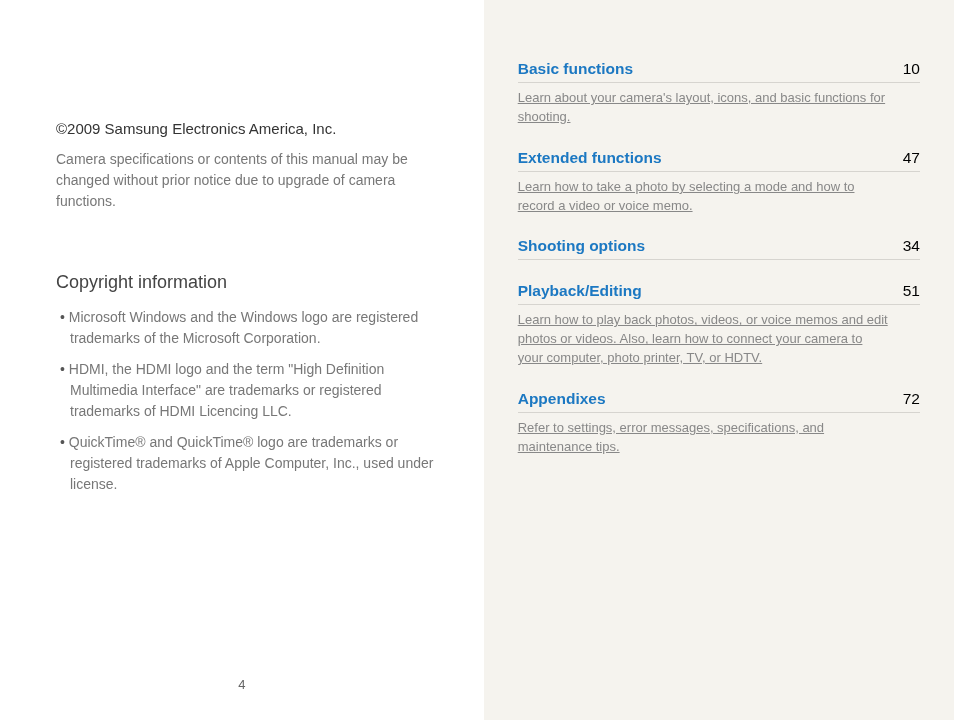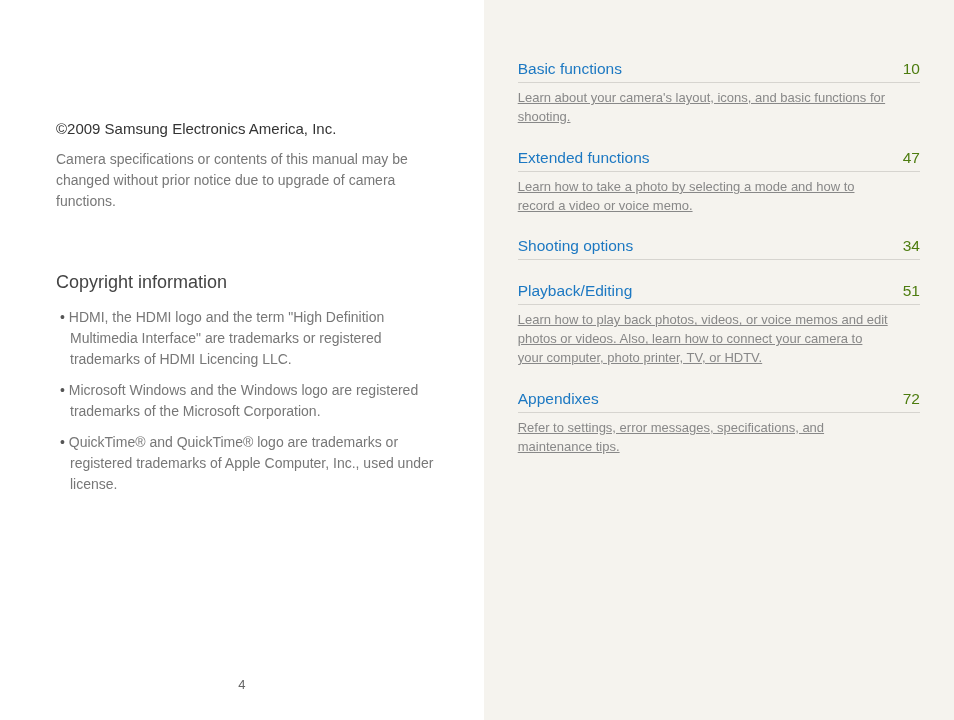--- a/index.html
+++ b/index.html
@@ -10,35 +10,35 @@
   .copyright-line { font-size: 15px; color: #333; margin-bottom: 12px; }
   .notice { font-size: 14px; line-height: 1.5; color: #777; margin-bottom: 60px; max-width: 380px; }
   .sub-heading { font-size: 18px; color: #444; margin-bottom: 14px; }
   .bullets { list-style: none; padding-left: 0; max-width: 390px; }
   .bullets li { font-size: 14px; color: #777; line-height: 1.5; padding-left: 14px; text-indent: -10px; margin-bottom: 10px; }
   .bullets li::before { content: "• "; color: #555; }
   .page-num { position: absolute; bottom: 28px; left: 50%; transform: translateX(-50%); font-size: 13px; color: #666; }
   .toc-title { font-size: 21px; color: #1c78c2; margin-bottom: 40px; font-weight: normal; }
   .toc-entry { margin-bottom: 22px; }
   .toc-head { display: flex; justify-content: space-between; align-items: baseline; border-bottom: 1px solid #d6d4cf; padding-bottom: 4px; margin-bottom: 6px; }
-  .toc-name { font-size: 15.5px; color: #1c78c2; }
-  .toc-page { font-size: 15.5px; color: #4d7c0f; }
+  .toc-name { font-size: 15.5px; color: #1c78c2; font-weight: bold; }
+  .toc-page { font-size: 15.5px; color: #000000; }
   .toc-desc { font-size: 13px; color: #888; line-height: 1.45; max-width: 370px; text-decoration: underline; }
 </style>
 </head>
 <body>
 
 <div class="page">
   <div class="left-col">
     <div class="copyright-line">©2009 Samsung Electronics America, Inc.</div>
     <div class="notice">Camera specifications or contents of this manual may be changed without prior notice due to upgrade of camera functions.</div>
     <div class="sub-heading">Copyright information</div>
     <ul class="bullets">
+      <li>Microsoft Windows and the Windows logo are registered trademarks of the Microsoft Corporation.</li>
       <li>HDMI, the HDMI logo and the term "High Definition Multimedia Interface" are trademarks or registered trademarks of HDMI Licencing LLC.</li>
-      <li>Microsoft Windows and the Windows logo are registered trademarks of the Microsoft Corporation.</li>
       <li>QuickTime® and QuickTime® logo are trademarks or registered trademarks of Apple Computer, Inc., used under license.</li>
     </ul>
     <div class="page-num">4</div>
   </div>
 
   <div class="right-col">
 
     <div class="toc-entry">
       <div class="toc-head">
         <span class="toc-name">Basic functions</span>

